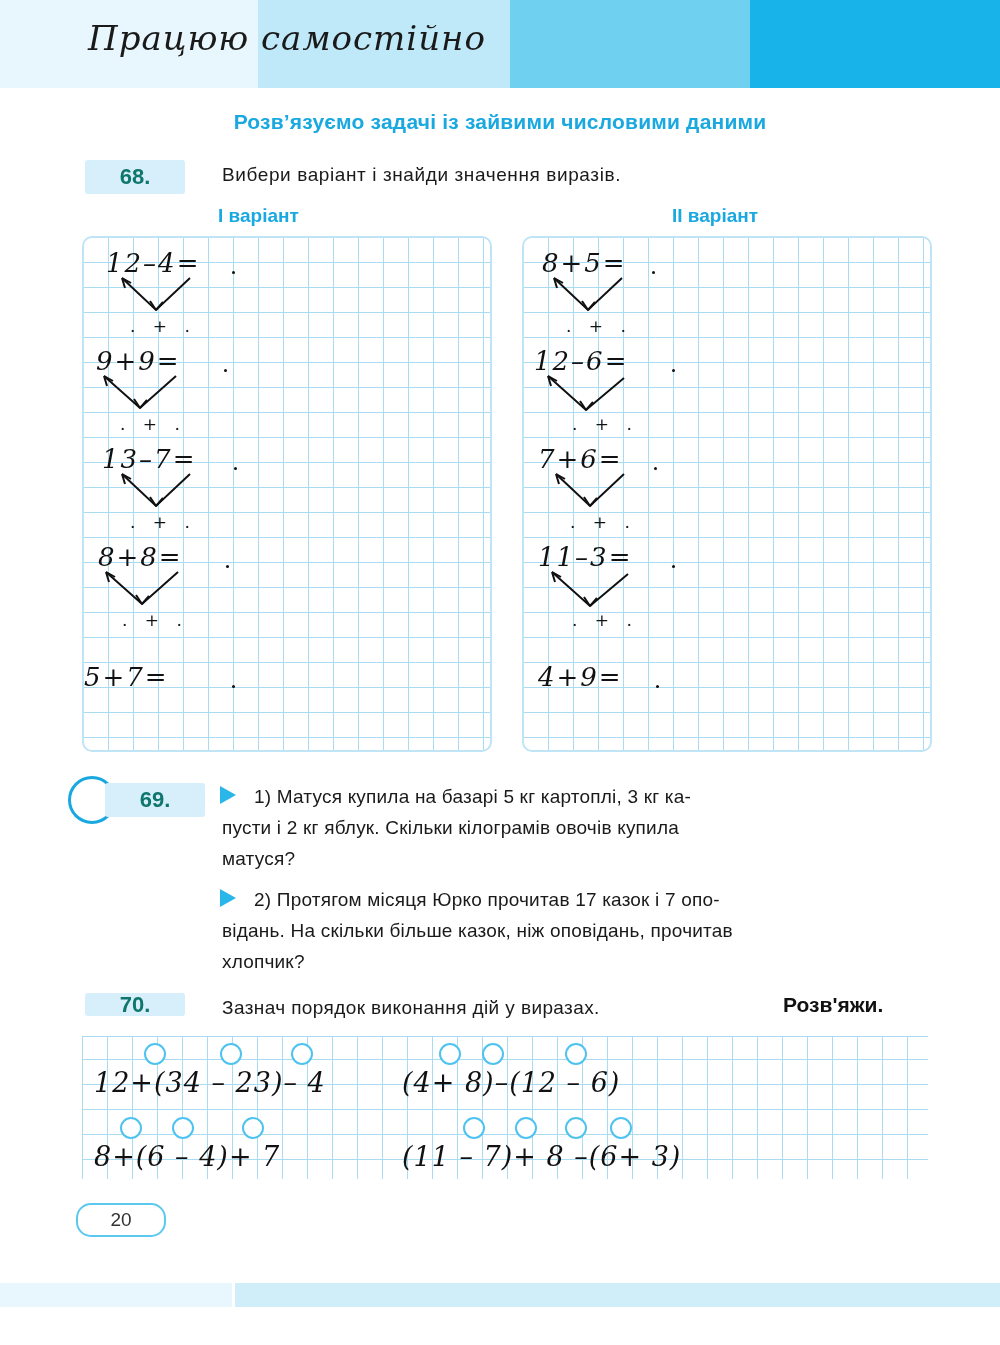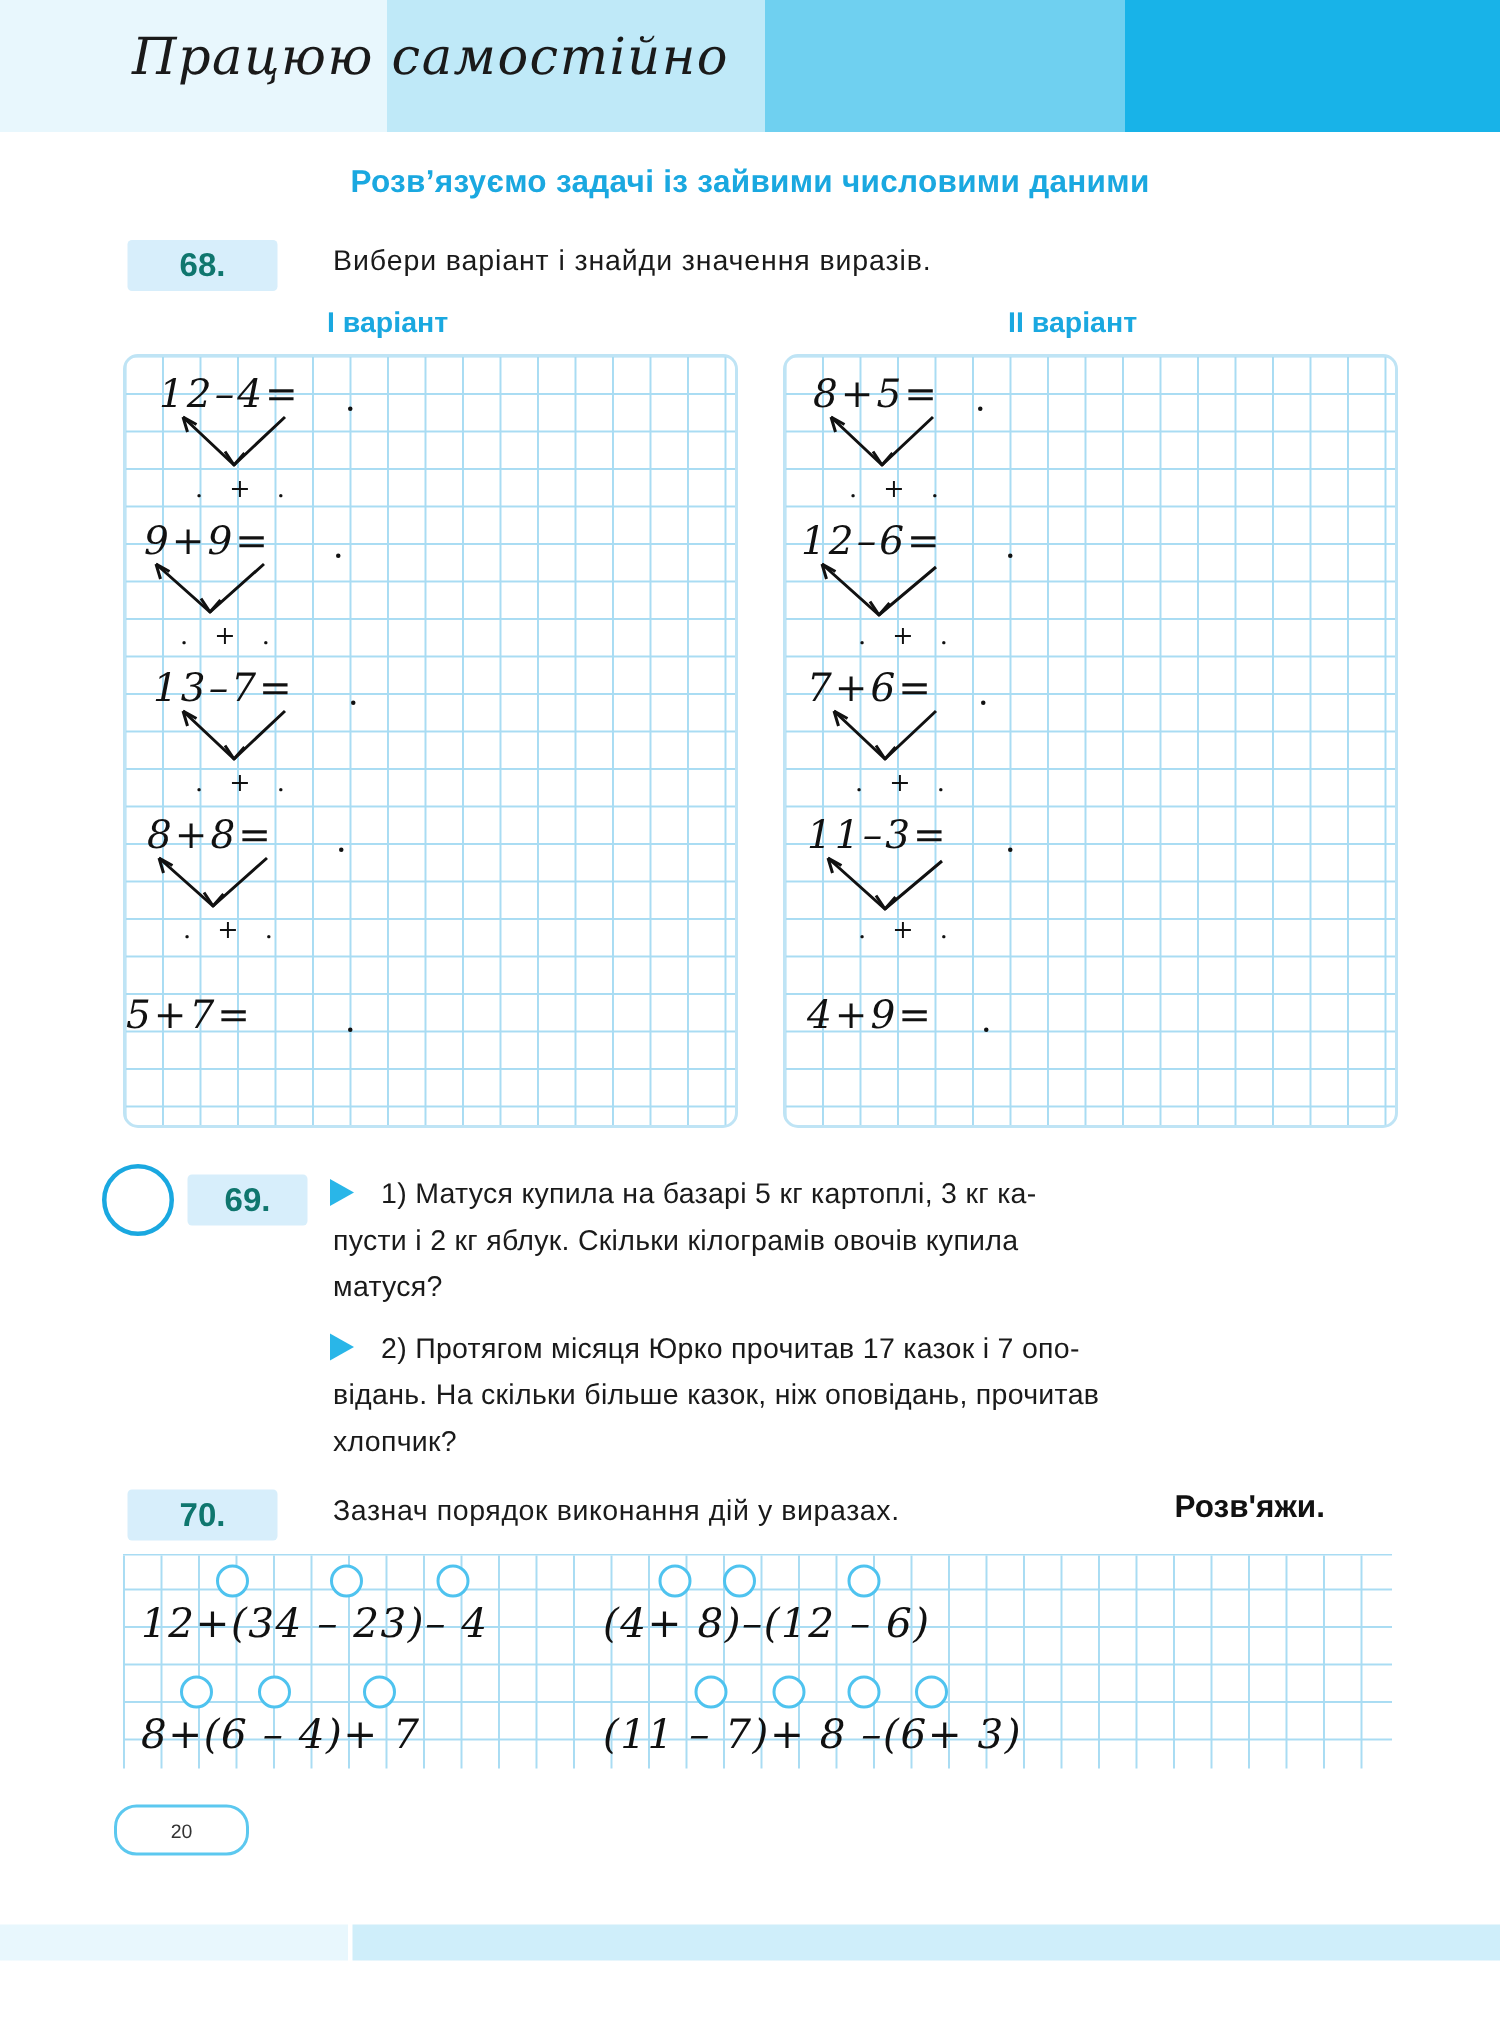--- a/index.html
+++ b/index.html
@@ -32,22 +32,22 @@
     position:absolute;left:0;top:110px;width:1000px;text-align:center;
     font-size:21px;font-weight:bold;color:#1aa8e0;letter-spacing:.2px;
   }
   
   .tasknum{
     position:absolute;background:#d7eefb;border-radius:3px;
     font-size:22px;font-weight:bold;color:#0f766e;
     display:flex;align-items:center;justify-content:center;
   }
   .t68{left:85px;top:160px;width:100px;height:34px;}
-  .t69{left:105px;top:783px;width:80px;height:34px;margin-left:20px;}
-  .t70{left:85px;top:993px;width:100px;height:34px;}
+  .t69{left:105px;top:783px;width:100px;height:34px;}
+  .t70{left:85px;top:993px;width:100px;height:23px;}
   .circle69{
     position:absolute;left:68px;top:776px;width:42px;height:42px;
     border:3px solid #1aa8e0;border-radius:50%;background:#fff;
   }
   .instr{
     position:absolute;font-size:19px;color:#1a1a1a;
   }
   .i68{left:222px;top:164px;letter-spacing:.6px;}
   .i70{left:222px;top:997px;letter-spacing:.4px;}
   .solve{
@@ -111,21 +111,21 @@
   }
   .ocirc{
     position:absolute;width:18px;height:18px;border:2px solid #4fc3ef;
     border-radius:50%;background:#fff;
   }
   
   .pagenum{
     position:absolute;left:76px;top:1203px;width:86px;height:30px;
     border:2px solid #5cc8ef;border-radius:15px;background:#fff;
     display:flex;align-items:center;justify-content:center;
-    font-size:13px;color:#333;
+    font-size:19px;color:#333;
   }
   
   .footer{
     position:absolute;left:0;top:1283px;width:1000px;height:62px;background:#fff;
   }
   .footer .fl{position:absolute;left:0;top:0;width:232px;height:24px;background:#e8f7fd;}
   .footer .fm{position:absolute;left:232px;top:0;width:3px;height:24px;background:#fff;}
   .footer .fr{position:absolute;left:235px;top:0;width:765px;height:24px;background:#cfeefa;}
   .lw{
     position:absolute;right:28px;top:24px;display:flex;align-items:center;

